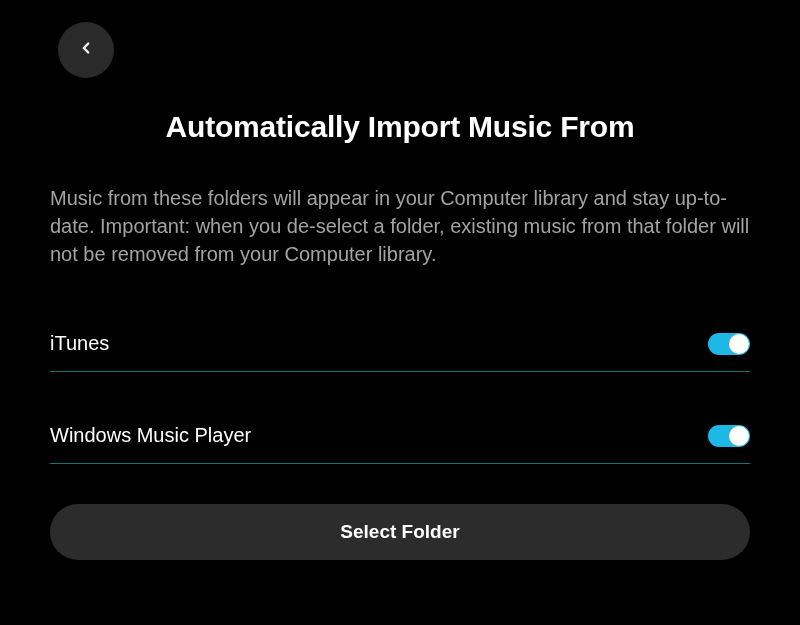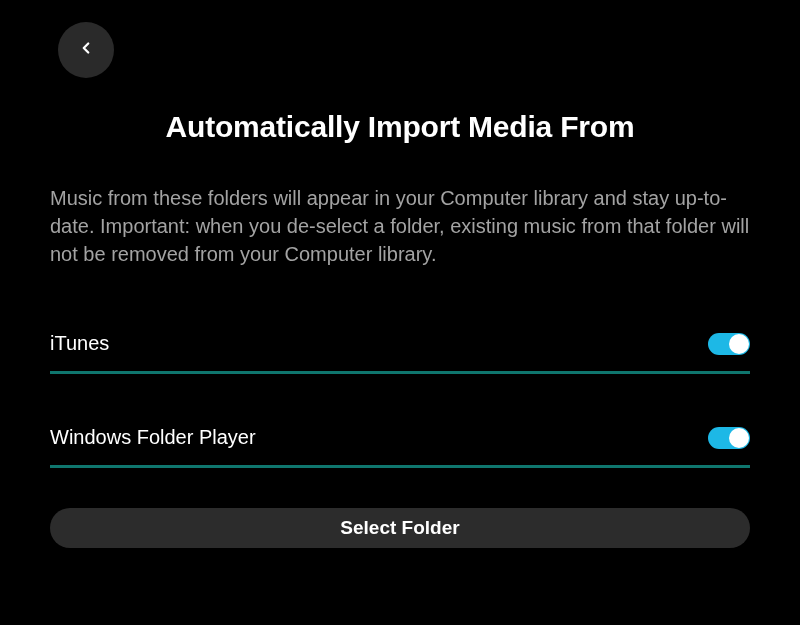--- a/index.html
+++ b/index.html
@@ -49,21 +49,21 @@
       font-weight: 500;
     }
     .options {
       margin-top: 50px;
     }
     .option-row {
       display: flex;
       align-items: center;
       justify-content: space-between;
       padding: 14px 0 16px 0;
-      border-bottom: 3px solid #0f766e;
+      border-bottom: 1px solid #0f766e;
     }
     .option-row + .option-row {
       margin-top: 38px;
     }
     .option-label {
       font-size: 20px;
       font-weight: 500;
     }
     .toggle {
       width: 42px;
@@ -78,21 +78,21 @@
       right: 1px;
       top: 1px;
       width: 20px;
       height: 20px;
       background: #ffffff;
       border-radius: 50%;
     }
     .select-folder-button {
       margin-top: 40px;
       width: 100%;
-      height: 40px;
+      height: 56px;
       background: #2c2c2c;
       border: none;
       border-radius: 28px;
       color: #ffffff;
       font-size: 19px;
       font-weight: 600;
       cursor: pointer;
       display: flex;
       align-items: center;
       justify-content: center;
@@ -103,33 +103,33 @@
 
 <div class="container">
   <div class="back-button">
     <span>
       <svg viewBox="0 0 24 24" fill="none" stroke="#ffffff" stroke-width="3" stroke-linecap="round" stroke-linejoin="round">
         <polyline points="15 18 9 12 15 6"></polyline>
       </svg>
     </span>
   </div>
 
-  <h1 class="page-title">Automatically Import Media From</h1>
+  <h1 class="page-title">Automatically Import Music From</h1>
 
   <p class="description">Music from these folders will appear in your Computer library and stay up-to-date. Important: when you de-select a folder, existing music from that folder will not be removed from your Computer library.</p>
 
   <div class="options">
     <div class="option-row">
       <span class="option-label">iTunes</span>
       <div class="toggle">
         <div class="toggle-knob"></div>
       </div>
     </div>
     <div class="option-row">
-      <span class="option-label">Windows Folder Player</span>
+      <span class="option-label">Windows Music Player</span>
       <div class="toggle">
         <div class="toggle-knob"></div>
       </div>
     </div>
   </div>
 
   <button class="select-folder-button">
     <span>Select Folder</span>
   </button>
 </div>

